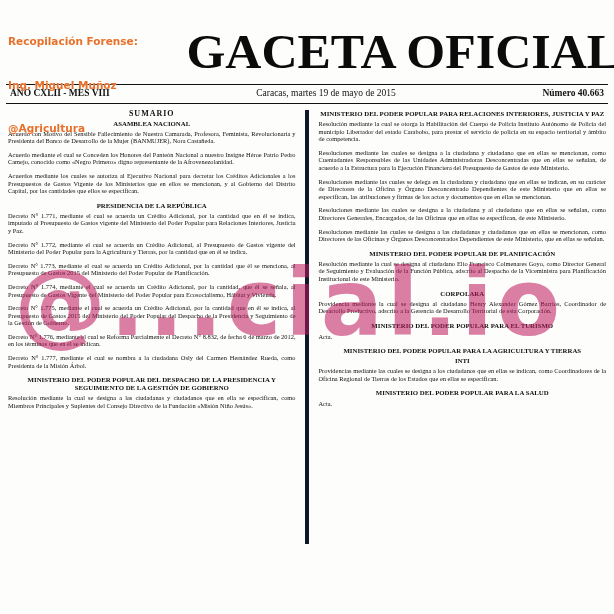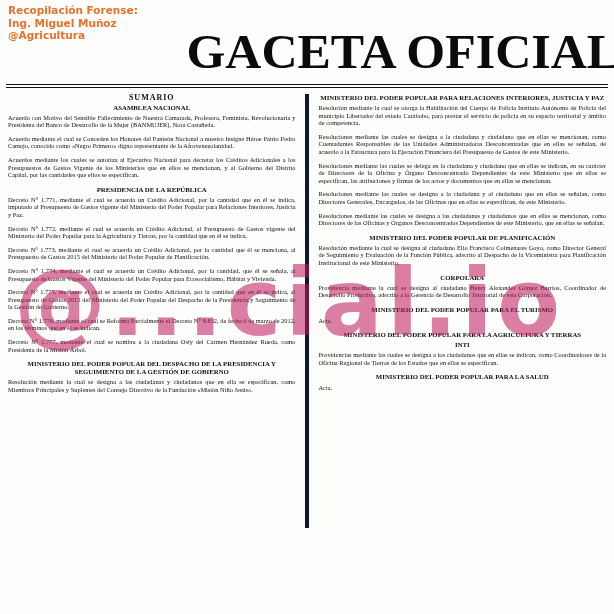--- a/index.html
+++ b/index.html
@@ -47,21 +47,21 @@
     left: 8px;
     top: 4px;
     z-index: 9;
     font-family: "DejaVu Sans", sans-serif;
     font-weight: 700;
     color: #e8702a;
     font-size: 10.5px;
     line-height: 12.5px;
     text-shadow: 0 0 1px #fff;
   }
-  .credit div { white-space: nowrap; }
+  .credit div { white-space: nowrap; margin-top: 31px; }
 
   
   .masthead {
     position: relative;
     padding-top: 26px;
     text-align: right;
   }
   .gaceta-title {
     font-family: "Liberation Serif", serif;
     font-weight: 700;
@@ -156,20 +156,25 @@
   <div class="credit">
     <div>Recopilación Forense:</div>
     <div>Ing. Miguel Muñoz</div>
     <div>@Agricultura</div>
   </div>
 
   <div class="masthead">
     <div class="gaceta-title">GACETA OFICIAL</div>
   </div>
   <hr class="rule">
+  <div class="issueline">
+    <span>AÑO CXLII -  MES VIII</span>
+    <span class="center">Caracas, martes 19 de mayo de 2015</span>
+    <span>Número 40.663</span>
+  </div>
   <hr class="rule thin">
 
   <div class="columns">
 
     <div class="col left">
       <div class="sumario">SUMARIO</div>
 
       <div class="org first">ASAMBLEA NACIONAL</div>
       <p class="item">Acuerdo con Motivo del Sensible Fallecimiento de Nuestra Camarada, Profesora, Feminista, Revolucionaria y Presidenta del Banco de Desarrollo de la Mujer (BANMUJER), Nora Castañeda.</p>
       <p class="item">Acuerdo mediante el cual se Conceden los Honores del Panteón Nacional a nuestro Insigne Héroe Patrio Pedro Camejo, conocido como «Negro Primero» digno representante de la Afrovenezolanidad.</p>

